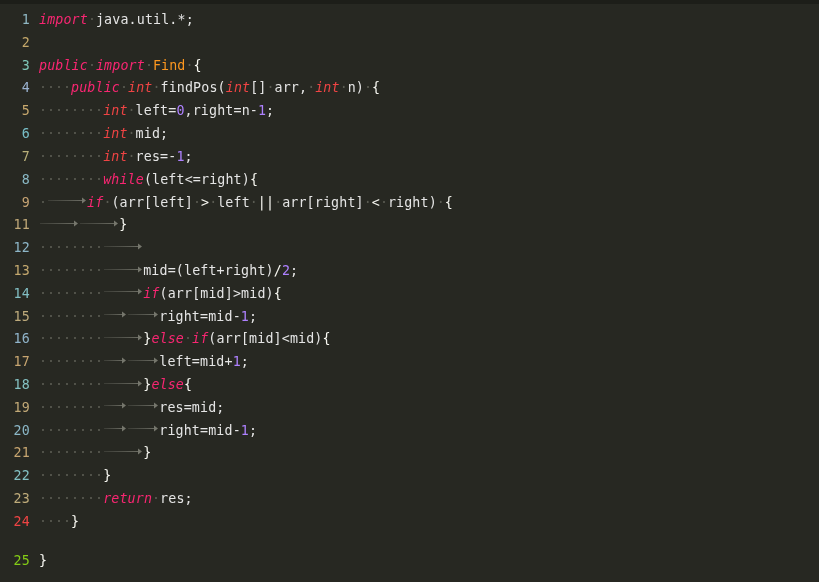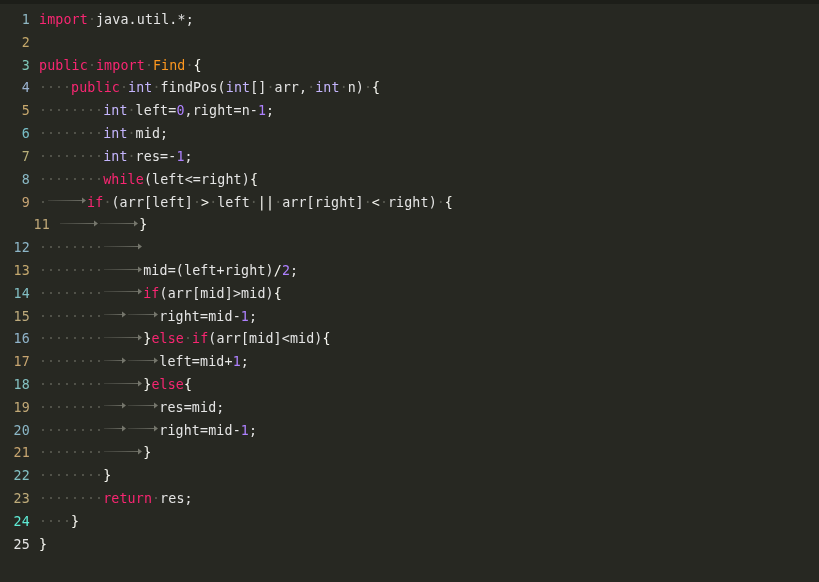--- a/index.html
+++ b/index.html
@@ -47,22 +47,22 @@
     font-size: 13.3px;
     letter-spacing: 0.2px;
     user-select: none;
   }
   .line-content {
     flex: 1 1 auto;
     white-space: pre;
     letter-spacing: 0.15px;
   }
   
-  .t-kw   { color: #f92672; }
-  .t-type { color: #c4b5fd; }
+  .t-kw   { color: #f92672; font-style: italic; }
+  .t-type { color: #ef4444; font-style: italic; }
   .t-cls  { color: #fd971f; text-align: center; }
   .t-num  { color: #ae81ff; }
   .t-txt  { color: #e5e5e5; }
   .t-op   { color: #f8f8f2; }
   .t-pun  { color: #f8f8f2; }
 
   
   .ws-space {
     color: #5a5b52;
     display: inline-block;
@@ -108,30 +108,30 @@
 
   <div class="code-line"><span class="gutter-num" style="color: rgb(143, 184, 196);">1</span><span class="line-content"><span class="t-kw">import</span><span class="ws-space">·</span><span class="t-txt">java.util.*;</span></span></div>
       <div class="code-line"><span class="gutter-num" style="color: rgb(196, 168, 106);">2</span><span class="line-content"></span></div>
       <div class="code-line"><span class="gutter-num" style="color: rgb(127, 199, 184);">3</span><span class="line-content"><span class="t-kw">public</span><span class="ws-space">·</span><span class="t-kw">import</span><span class="ws-space">·</span><span class="t-cls">Find</span><span class="ws-space">·</span><span class="t-pun">{</span></span></div>
       <div class="code-line"><span class="gutter-num" style="color: rgb(154, 178, 208);">4</span><span class="line-content"><span class="ws-space">·</span><span class="ws-space">·</span><span class="ws-space">·</span><span class="ws-space">·</span><span class="t-kw">public</span><span class="ws-space">·</span><span class="t-type">int</span><span class="ws-space">·</span><span class="t-txt">findPos(</span><span class="t-type">int</span><span class="t-txt">[]</span><span class="ws-space">·</span><span class="t-txt">arr,</span><span class="ws-space">·</span><span class="t-type">int</span><span class="ws-space">·</span><span class="t-txt">n)</span><span class="ws-space">·</span><span class="t-pun">{</span></span></div>
       <div class="code-line"><span class="gutter-num" style="color: rgb(201, 169, 110);">5</span><span class="line-content"><span class="ws-space">·</span><span class="ws-space">·</span><span class="ws-space">·</span><span class="ws-space">·</span><span class="ws-space">·</span><span class="ws-space">·</span><span class="ws-space">·</span><span class="ws-space">·</span><span class="t-type">int</span><span class="ws-space">·</span><span class="t-txt">left=</span><span class="t-num">0</span><span class="t-txt">,right=n-</span><span class="t-num">1</span><span class="t-txt">;</span></span></div>
       <div class="code-line"><span class="gutter-num" style="color: rgb(121, 192, 201);">6</span><span class="line-content"><span class="ws-space">·</span><span class="ws-space">·</span><span class="ws-space">·</span><span class="ws-space">·</span><span class="ws-space">·</span><span class="ws-space">·</span><span class="ws-space">·</span><span class="ws-space">·</span><span class="t-type">int</span><span class="ws-space">·</span><span class="t-txt">mid;</span></span></div>
       <div class="code-line"><span class="gutter-num" style="color: rgb(185, 176, 122);">7</span><span class="line-content"><span class="ws-space">·</span><span class="ws-space">·</span><span class="ws-space">·</span><span class="ws-space">·</span><span class="ws-space">·</span><span class="ws-space">·</span><span class="ws-space">·</span><span class="ws-space">·</span><span class="t-type">int</span><span class="ws-space">·</span><span class="t-txt">res=-</span><span class="t-num">1</span><span class="t-txt">;</span></span></div>
       <div class="code-line"><span class="gutter-num" style="color: rgb(138, 185, 198);">8</span><span class="line-content"><span class="ws-space">·</span><span class="ws-space">·</span><span class="ws-space">·</span><span class="ws-space">·</span><span class="ws-space">·</span><span class="ws-space">·</span><span class="ws-space">·</span><span class="ws-space">·</span><span class="t-kw">while</span><span class="t-txt">(left&lt;=right)</span><span class="t-pun">{</span></span></div>
       <div class="code-line"><span class="gutter-num" style="color: rgb(199, 164, 116);">9</span><span class="line-content"><span class="ws-space">·</span><span class="ws-tab" style="width: 40.1px;"></span><span class="t-kw">if</span><span class="ws-space">·</span><span class="t-txt">(arr[left]</span><span class="ws-space">·</span><span class="t-op">&gt;</span><span class="ws-space">·</span><span class="t-txt">left</span><span class="ws-space">·</span><span class="t-op">||</span><span class="ws-space">·</span><span class="t-txt">arr[right]</span><span class="ws-space">·</span><span class="t-op">&lt;</span><span class="ws-space">·</span><span class="t-txt">right)</span><span class="ws-space">·</span><span class="t-pun">{</span></span></div>
-      <div class="code-line"><span class="gutter-num" style="color: rgb(192, 168, 120); padding-left: 20px;">11</span><span class="line-content"><span class="ws-tab" style="width: 40.1px;"></span><span class="ws-tab" style="width: 40.1px;"></span><span class="t-pun">}</span></span></div>
+      <div class="code-line"><span class="gutter-num" style="color: rgb(192, 168, 120);">11</span><span class="line-content"><span class="ws-tab" style="width: 40.1px;"></span><span class="ws-tab" style="width: 40.1px;"></span><span class="t-pun">}</span></span></div>
       <div class="code-line"><span class="gutter-num" style="color: rgb(141, 182, 200);">12</span><span class="line-content"><span class="ws-space">·</span><span class="ws-space">·</span><span class="ws-space">·</span><span class="ws-space">·</span><span class="ws-space">·</span><span class="ws-space">·</span><span class="ws-space">·</span><span class="ws-space">·</span><span class="ws-tab" style="width: 40.1px;"></span></span></div>
       <div class="code-line"><span class="gutter-num" style="color: rgb(197, 169, 111);">13</span><span class="line-content"><span class="ws-space">·</span><span class="ws-space">·</span><span class="ws-space">·</span><span class="ws-space">·</span><span class="ws-space">·</span><span class="ws-space">·</span><span class="ws-space">·</span><span class="ws-space">·</span><span class="ws-tab" style="width: 40.1px;"></span><span class="t-txt">mid=(left+right)</span><span class="t-op">/</span><span class="t-num">2</span><span class="t-txt">;</span></span></div>
       <div class="code-line"><span class="gutter-num" style="color: rgb(130, 191, 196);">14</span><span class="line-content"><span class="ws-space">·</span><span class="ws-space">·</span><span class="ws-space">·</span><span class="ws-space">·</span><span class="ws-space">·</span><span class="ws-space">·</span><span class="ws-space">·</span><span class="ws-space">·</span><span class="ws-tab" style="width: 40.1px;"></span><span class="t-kw">if</span><span class="t-txt">(arr[mid]&gt;mid)</span><span class="t-pun">{</span></span></div>
       <div class="code-line"><span class="gutter-num" style="color: rgb(190, 171, 124);">15</span><span class="line-content"><span class="ws-space">·</span><span class="ws-space">·</span><span class="ws-space">·</span><span class="ws-space">·</span><span class="ws-space">·</span><span class="ws-space">·</span><span class="ws-space">·</span><span class="ws-space">·</span><span class="ws-tab" style="width: 24.06px;"></span><span class="ws-tab" style="width: 32.08px;"></span><span class="t-txt">right=mid-</span><span class="t-num">1</span><span class="t-txt">;</span></span></div>
       <div class="code-line"><span class="gutter-num" style="color: rgb(144, 180, 203);">16</span><span class="line-content"><span class="ws-space">·</span><span class="ws-space">·</span><span class="ws-space">·</span><span class="ws-space">·</span><span class="ws-space">·</span><span class="ws-space">·</span><span class="ws-space">·</span><span class="ws-space">·</span><span class="ws-tab" style="width: 40.1px;"></span><span class="t-pun">}</span><span class="t-kw">else</span><span class="ws-space">·</span><span class="t-kw">if</span><span class="t-txt">(arr[mid]&lt;mid)</span><span class="t-pun">{</span></span></div>
       <div class="code-line"><span class="gutter-num" style="color: rgb(200, 166, 113);">17</span><span class="line-content"><span class="ws-space">·</span><span class="ws-space">·</span><span class="ws-space">·</span><span class="ws-space">·</span><span class="ws-space">·</span><span class="ws-space">·</span><span class="ws-space">·</span><span class="ws-space">·</span><span class="ws-tab" style="width: 24.06px;"></span><span class="ws-tab" style="width: 32.08px;"></span><span class="t-txt">left=mid+</span><span class="t-num">1</span><span class="t-txt">;</span></span></div>
       <div class="code-line"><span class="gutter-num" style="color: rgb(132, 193, 194);">18</span><span class="line-content"><span class="ws-space">·</span><span class="ws-space">·</span><span class="ws-space">·</span><span class="ws-space">·</span><span class="ws-space">·</span><span class="ws-space">·</span><span class="ws-space">·</span><span class="ws-space">·</span><span class="ws-tab" style="width: 40.1px;"></span><span class="t-pun">}</span><span class="t-kw">else</span><span class="t-pun">{</span></span></div>
       <div class="code-line"><span class="gutter-num" style="color: rgb(194, 169, 119);">19</span><span class="line-content"><span class="ws-space">·</span><span class="ws-space">·</span><span class="ws-space">·</span><span class="ws-space">·</span><span class="ws-space">·</span><span class="ws-space">·</span><span class="ws-space">·</span><span class="ws-space">·</span><span class="ws-tab" style="width: 24.06px;"></span><span class="ws-tab" style="width: 32.08px;"></span><span class="t-txt">res=mid;</span></span></div>
       <div class="code-line"><span class="gutter-num" style="color: rgb(139, 183, 199);">20</span><span class="line-content"><span class="ws-space">·</span><span class="ws-space">·</span><span class="ws-space">·</span><span class="ws-space">·</span><span class="ws-space">·</span><span class="ws-space">·</span><span class="ws-space">·</span><span class="ws-space">·</span><span class="ws-tab" style="width: 24.06px;"></span><span class="ws-tab" style="width: 32.08px;"></span><span class="t-txt">right=mid-</span><span class="t-num">1</span><span class="t-txt">;</span></span></div>
       <div class="code-line"><span class="gutter-num" style="color: rgb(198, 165, 112);">21</span><span class="line-content"><span class="ws-space">·</span><span class="ws-space">·</span><span class="ws-space">·</span><span class="ws-space">·</span><span class="ws-space">·</span><span class="ws-space">·</span><span class="ws-space">·</span><span class="ws-space">·</span><span class="ws-tab" style="width: 40.1px;"></span><span class="t-pun">}</span></span></div>
       <div class="code-line"><span class="gutter-num" style="color: rgb(131, 192, 195);">22</span><span class="line-content"><span class="ws-space">·</span><span class="ws-space">·</span><span class="ws-space">·</span><span class="ws-space">·</span><span class="ws-space">·</span><span class="ws-space">·</span><span class="ws-space">·</span><span class="ws-space">·</span><span class="t-pun">}</span></span></div>
       <div class="code-line"><span class="gutter-num" style="color: rgb(191, 172, 123);">23</span><span class="line-content"><span class="ws-space">·</span><span class="ws-space">·</span><span class="ws-space">·</span><span class="ws-space">·</span><span class="ws-space">·</span><span class="ws-space">·</span><span class="ws-space">·</span><span class="ws-space">·</span><span class="t-kw">return</span><span class="ws-space">·</span><span class="t-txt">res;</span></span></div>
-      <div class="code-line"><span class="gutter-num" style="color: #5eead4;">24</span><span class="line-content"><span class="ws-space">·</span><span class="ws-space">·</span><span class="ws-space">·</span><span class="ws-space">·</span><span class="t-pun">}</span></span></div>
-      <div class="code-line"><span class="gutter-num" style="color: #e5e5e5;">25</span><span class="line-content"><span class="t-pun">}</span></span></div>
+      <div class="code-line"><span class="gutter-num" style="color: #ef4444;">24</span><span class="line-content"><span class="ws-space">·</span><span class="ws-space">·</span><span class="ws-space">·</span><span class="ws-space">·</span><span class="t-pun">}</span></span></div>
+      <div class="code-line"><span class="gutter-num" style="color: #84cc16; margin-top: 16px;">25</span><span class="line-content"><span class="t-pun">}</span></span></div>
     </div>
 
 </div>
 
 </body></html>

